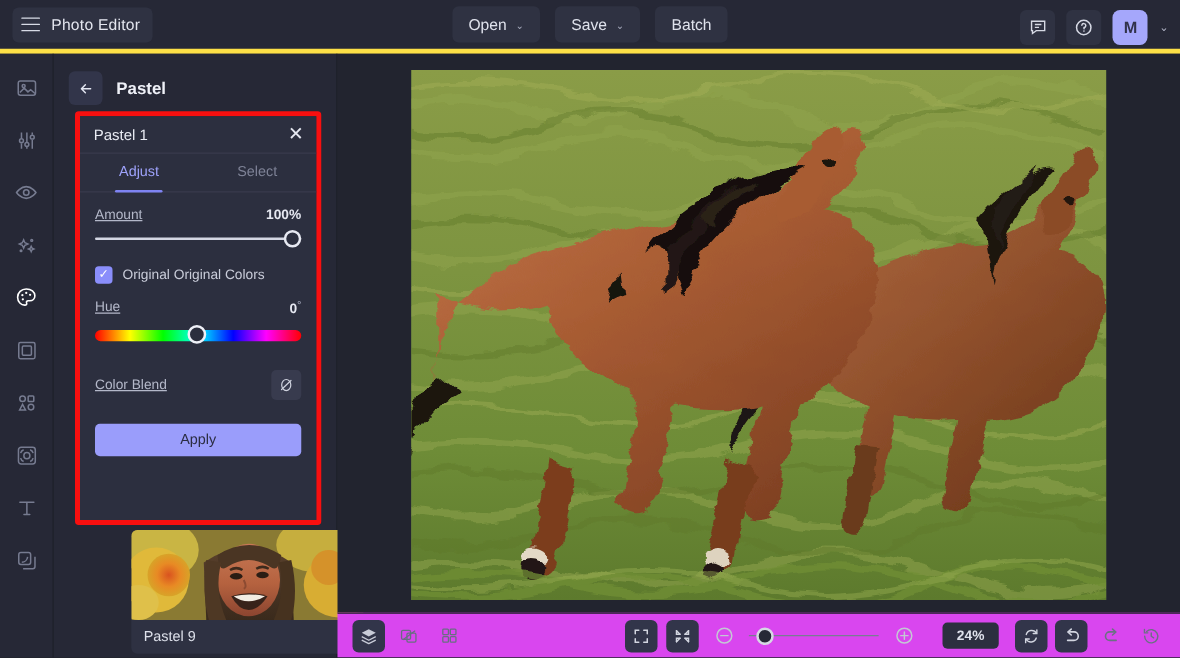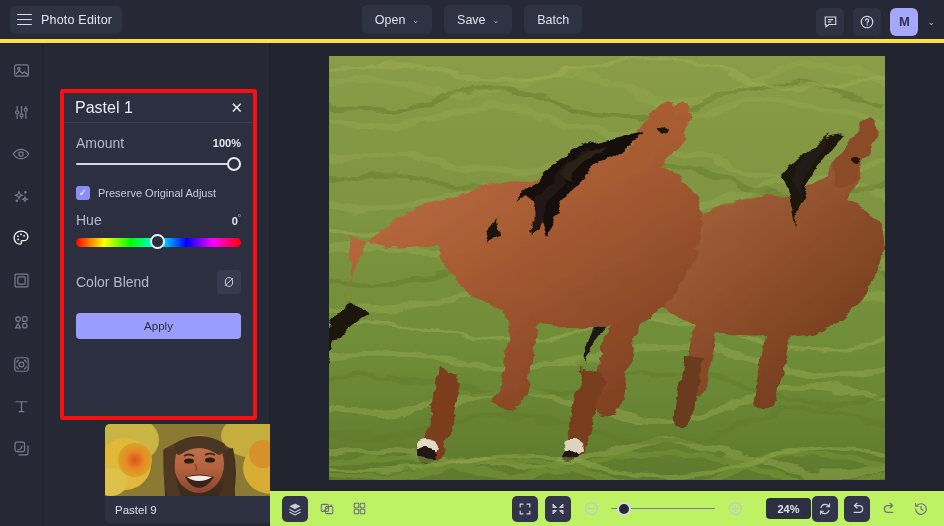--- a/index.html
+++ b/index.html
@@ -94,21 +94,21 @@
   .effect-card {
     position: absolute; left: 17px; top: 46px; width: 197px; height: 331px;
     border: 4px solid #f80f0f; border-radius: 3px;
     background: #2c2f3f;
   }
   .card-inner { width: 100%; height: 100%; background: #2c2f3f; }
   .card-title-row {
     height: 30px; display: flex; align-items: center; justify-content: space-between;
     padding: 0 10px 0 11px; border-bottom: 1px solid #383b4d;
   }
-  .card-title { color: #e9ebf3; font-size: 16px; }
+  .card-title { color: #e9ebf3; font-size: 12px; }
   .close-x { color: #e6e8f1; font-size: 15px; line-height: 1; }
 
   .tabs {
     display: flex; height: 31px; border-bottom: 1px solid #383b4d;
   }
   .tab {
     flex: 1; display: flex; align-items: center; justify-content: center;
     font-size: 11.5px; color: #7e8296; position: relative;
   }
   .tab.active { color: #9ea2fb; }
@@ -116,21 +116,21 @@
     content: ""; position: absolute; bottom: -1px; left: 50%;
     transform: translateX(-50%);
     width: 38px; height: 2px; background: #7e83f2; border-radius: 2px;
   }
 
   .ctrl { padding: 0 12px; }
   .ctrl-row {
     display: flex; align-items: center; justify-content: space-between;
     margin-top: 12px;
   }
-  .ctrl-label { color: #b4b8c9; font-size: 14px; }
+  .ctrl-label { color: #b4b8c9; font-size: 11px; text-decoration: underline; }
   .ctrl-val { color: #e6e8f1; font-size: 11px; font-weight: bold; }
   .ctrl-val .deg { font-size: 8px; color: #9a9eb0; vertical-align: super; }
 
   .slider-plain {
     position: relative; height: 16px; margin-top: 5px;
   }
   .slider-plain .track {
     position: absolute; top: 7px; left: 0; right: 0; height: 1.6px;
     background: #d4d7e3; border-radius: 2px;
   }
@@ -197,22 +197,22 @@
     background: #22242f;
   }
   .photo {
     position: absolute; left: 59px; top: 13px; width: 556px; height: 424px;
     overflow: hidden; background: #6e8840;
   }
 
   
   .bottombar {
     position: absolute; left: 270px; top: 490px; width: 674px; height: 36px;
-    background: #bef264; border-top: 1px solid #1d1f29;
-    display: flex; align-items: center; gap: 12px;
+    background: #d946ef; border-top: 1px solid #1d1f29;
+    display: flex; align-items: center;
   }
   .bb-left { display: flex; align-items: center; gap: 6px; margin-left: 12px; }
   .bb-mid { display: flex; align-items: center; gap: 7px; margin-left: 128px; }
   .bb-btn {
     width: 26px; height: 26px; border-radius: 5px;
     display: flex; align-items: center; justify-content: center;
   }
   .bb-btn.filled { background: #32354a; }
   .zoomline {
     position: relative; width: 104px; height: 16px;
@@ -349,42 +349,54 @@
   <div class="rail-item">
     <svg width="19" height="19" viewBox="0 0 22 22" fill="none" stroke="#767b90" stroke-width="1.4">
       <rect x="3.5" y="3.5" width="11" height="11" rx="2"></rect>
       <path d="M7.5 18.5h9a2 2 0 0 0 2-2v-9"></path>
       <path d="M6.3 12.6c2.6 0 5-2.1 5.4-5.1"></path>
     </svg>
   </div>
 </div>
 
 <div class="panelcol">
+  <div class="panel-head">
+    <div class="backbtn">
+      <svg width="14" height="14" viewBox="0 0 20 20" fill="none" stroke="#e2e5f0" stroke-width="1.7" stroke-linecap="round" stroke-linejoin="round">
+        <path d="M15 10H5M9 5.5L4.5 10 9 14.5"></path>
+      </svg>
+    </div>
+    <span class="panel-title">Pastel</span>
+  </div>
 
   <div class="effect-card">
     <div class="card-inner">
       <div class="card-title-row">
         <span class="card-title">Pastel 1</span>
         <span class="close-x">✕</span>
       </div>
 
+      <div class="tabs">
+        <div class="tab active">Adjust</div>
+        <div class="tab">Select</div>
+      </div>
 
       <div class="ctrl">
         <div class="ctrl-row">
           <span class="ctrl-label">Amount</span>
           <span class="ctrl-val">100%</span>
         </div>
         <div class="slider-plain">
           <div class="track"></div>
           <div class="thumb" style="left: calc(100% - 14px);"></div>
         </div>
 
         <div class="check-row">
           <span class="checkbox">✓</span>
-          <span class="check-label">Preserve Original Adjust</span>
+          <span class="check-label">Original Original Colors</span>
         </div>
 
         <div class="ctrl-row">
           <span class="ctrl-label">Hue</span>
           <span class="ctrl-val">
             <span>0</span><span class="deg">°</span>
           </span>
         </div>
         <div class="hue-slider">
           <div class="hue-track"></div>

